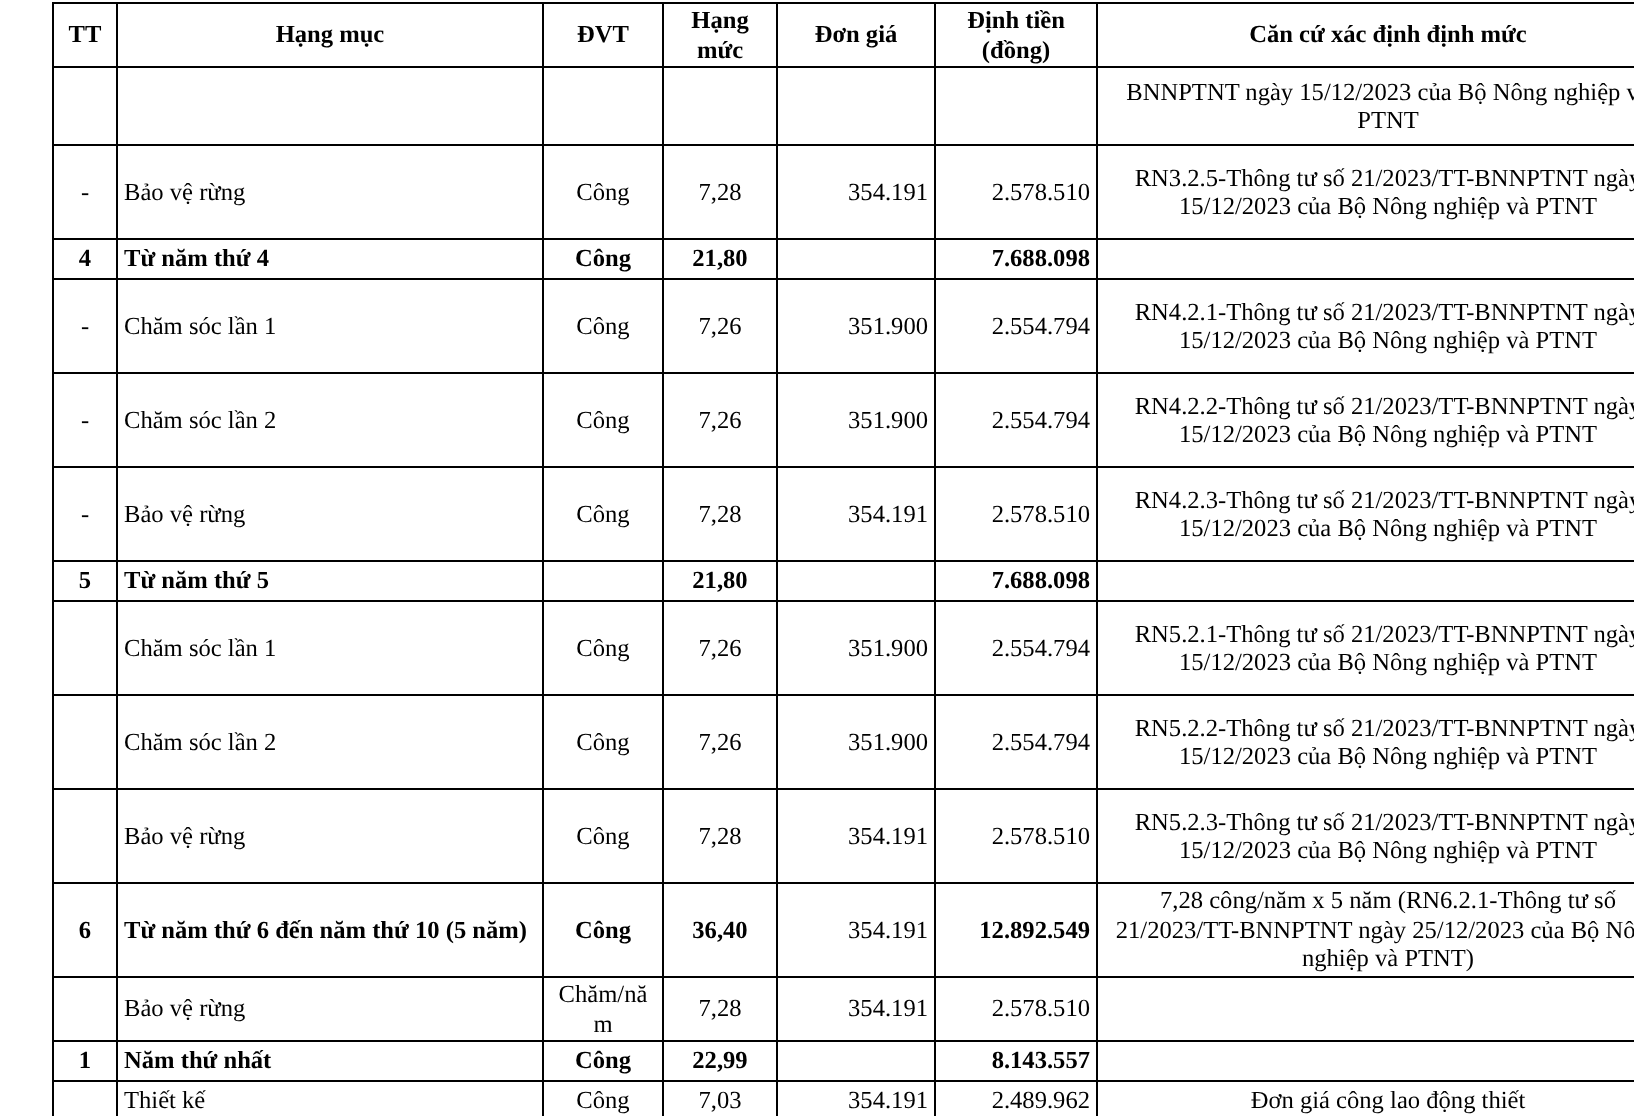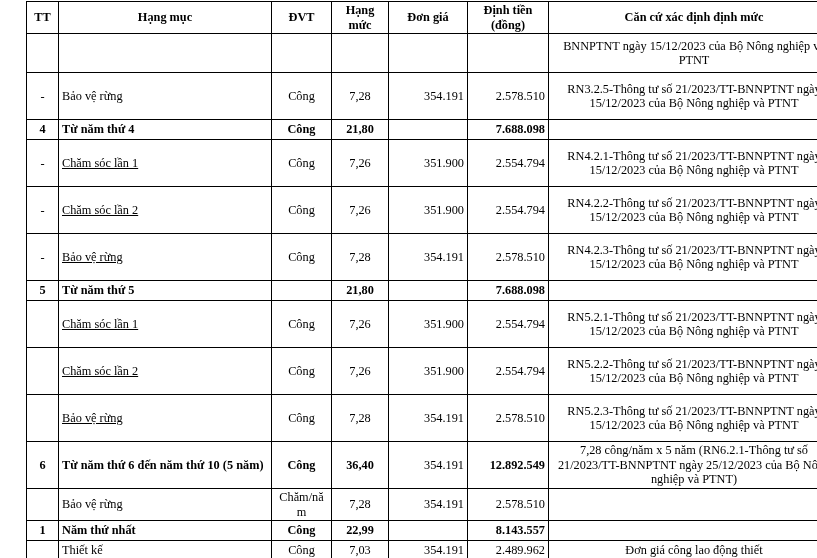--- a/index.html
+++ b/index.html
@@ -47,21 +47,21 @@
     text-align: center;
     font-weight: bold;
     font-size: 12.6px;
     padding: 4px 2px;
   }
   .c-center { text-align: center; }
   .c-right  { text-align: right; padding-right: 6px; }
   .c-left   { text-align: left; }
   .bold { font-weight: bold; }
   .indent { padding-left: 14px; }
-  .indent2 { padding-left: 20px; text-decoration: underline; }
+  .indent2 { padding-left: 20px; }
   .basis {
     text-align: center;
     font-size: 12.1px;
     line-height: 1.17;
   }
   .tall td { height: 44px; }
   .mid td { height: 36px; }
   .short td { height: 17px; }
 </style>
 </head>

